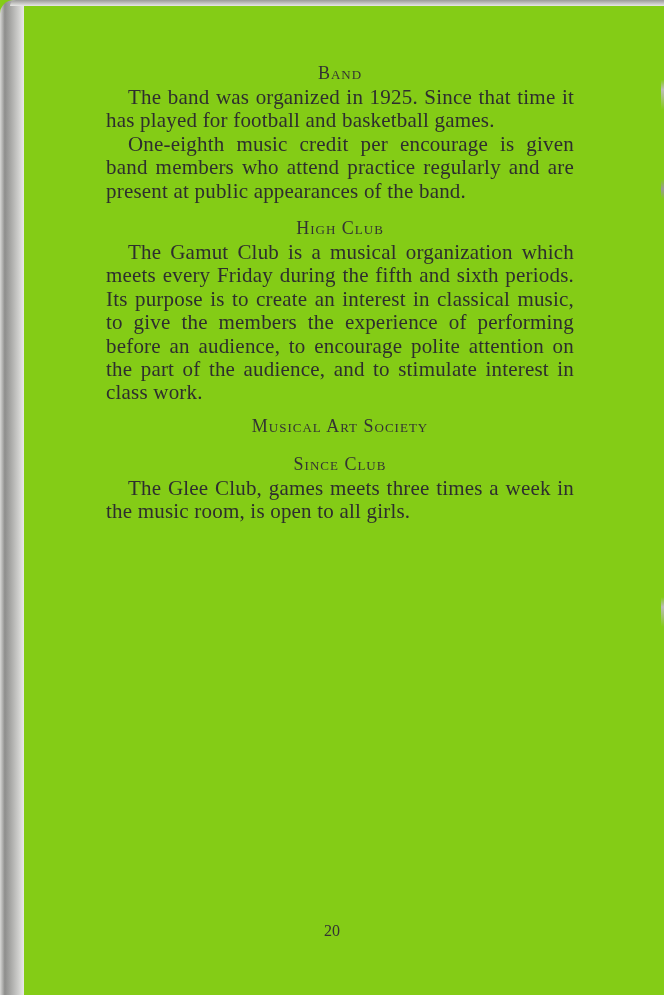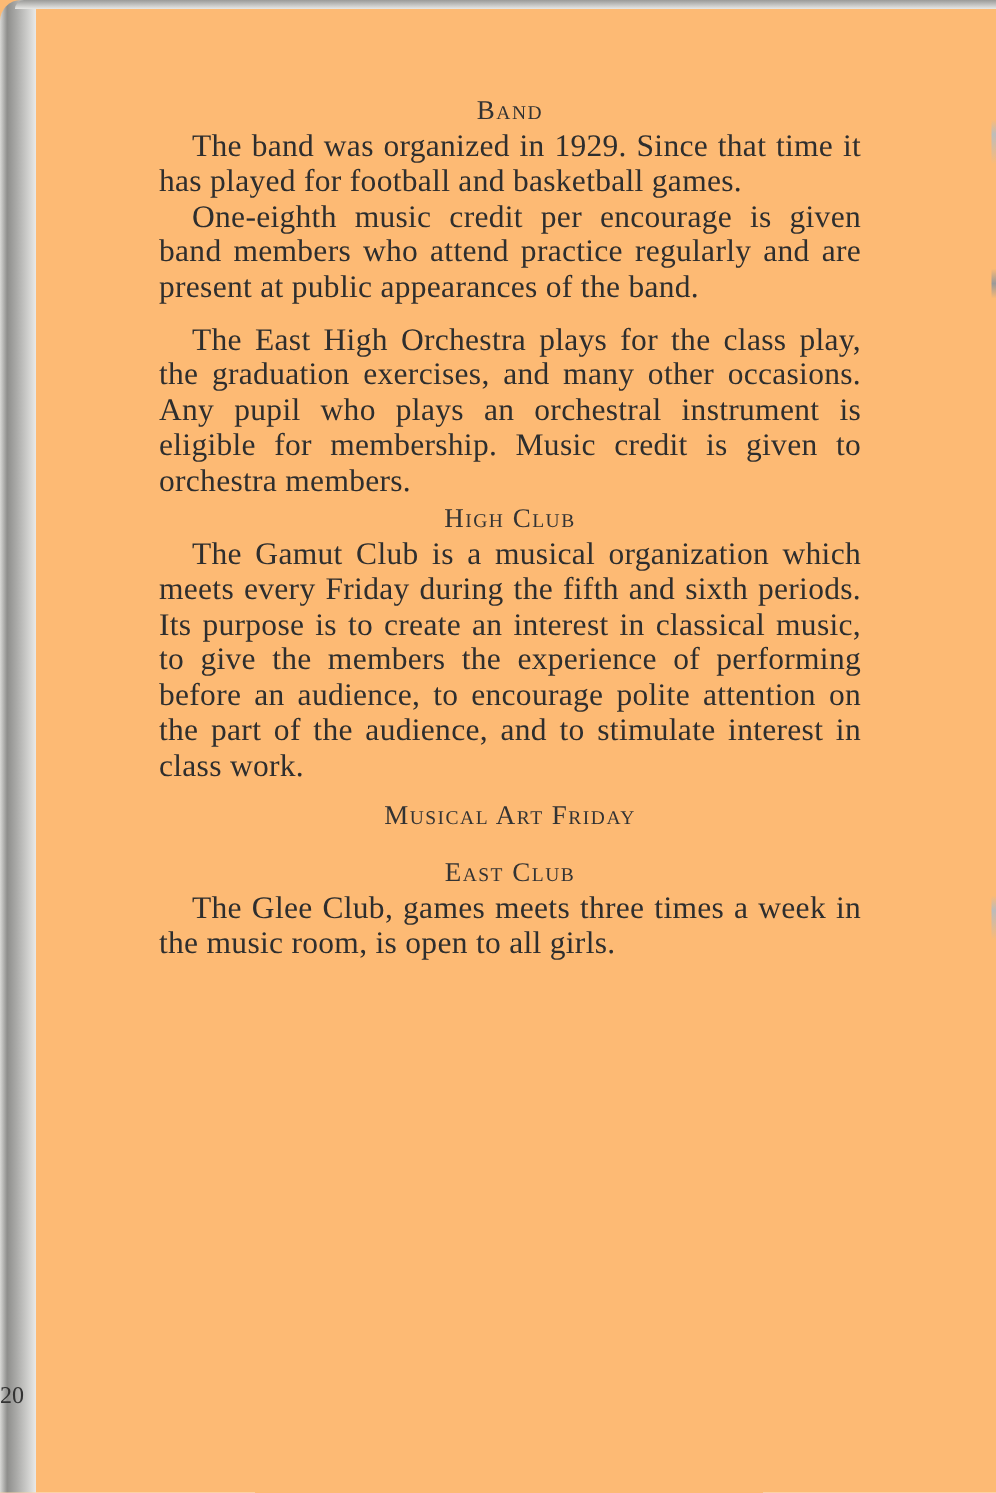--- a/index.html
+++ b/index.html
@@ -13,21 +13,21 @@
       position: relative;
       overflow: hidden;
       font-family: "Liberation Serif", "DejaVu Serif", serif;
       color: #2f2f2f;
     }
     .page {
       position: absolute;
       left: 0; top: 0;
       width: 664px;
       height: 995px;
-      background: #fdba74;
+      background: #84cc16;
     }
     .binding {
       position: absolute;
       left: 0; top: 0;
       width: 24px;
       height: 995px;
       background: linear-gradient(to right, #d8d8d6 0%, #8e8e8c 20%, #a9a9a7 45%, #c6c6c4 70%, #e9e9e7 100%);
       border-top-left-radius: 14px;
     }
     .top-edge {
@@ -68,52 +68,51 @@
       text-indent: 22px;
       letter-spacing: 0.2px;
       color: #2e2e2e;
     }
     .gap-small { height: 8px; }
     .gap-med { height: 12px; }
     .page-number {
       position: absolute;
       left: 0; width: 664px;
       top: 922px;
-      text-align: left;
+      text-align: center;
       font-size: 16px;
       color: #333;
     }
   </style>
 </head>
 <body>
 
 <div class="page">
   <div class="binding"></div>
   <div class="top-edge"></div>
   <div class="right-marks"></div>
 
   <div class="content">
     <section>
       <h2>Band</h2>
-      <p>The band was organized in 1929. Since that time it has played for football and basketball games.</p>
+      <p>The band was organized in 1925. Since that time it has played for football and basketball games.</p>
       <p>One-eighth music credit per encourage is given band members who attend practice regularly and are present at public appearances of the band.</p>
     </section>
     <div class="gap-med"></div>
     <section>
-      <p>The East High Orchestra plays for the class play, the graduation exercises, and many other occasions. Any pupil who plays an orchestral instrument is eligible for membership. Music credit is given to orchestra members.</p>
     </section>
     <section>
       <h2>High Club</h2>
       <p>The Gamut Club is a musical organization which meets every Friday during the fifth and sixth periods. Its purpose is to create an interest in classical music, to give the members the experience of performing before an audience, to encourage polite attention on the part of the audience, and to stimulate interest in class work.</p>
     </section>
     <div class="gap-small"></div>
     <section>
-      <h2>Musical Art Friday</h2>
+      <h2>Musical Art Society</h2>
     </section>
     <div class="gap-med"></div>
     <section>
-      <h2>East Club</h2>
+      <h2>Since Club</h2>
       <p>The Glee Club, games meets three times a week in the music room, is open to all girls.</p>
     </section>
   </div>
 
   <div class="page-number">20</div>
 </div>
 
 </body></html>

